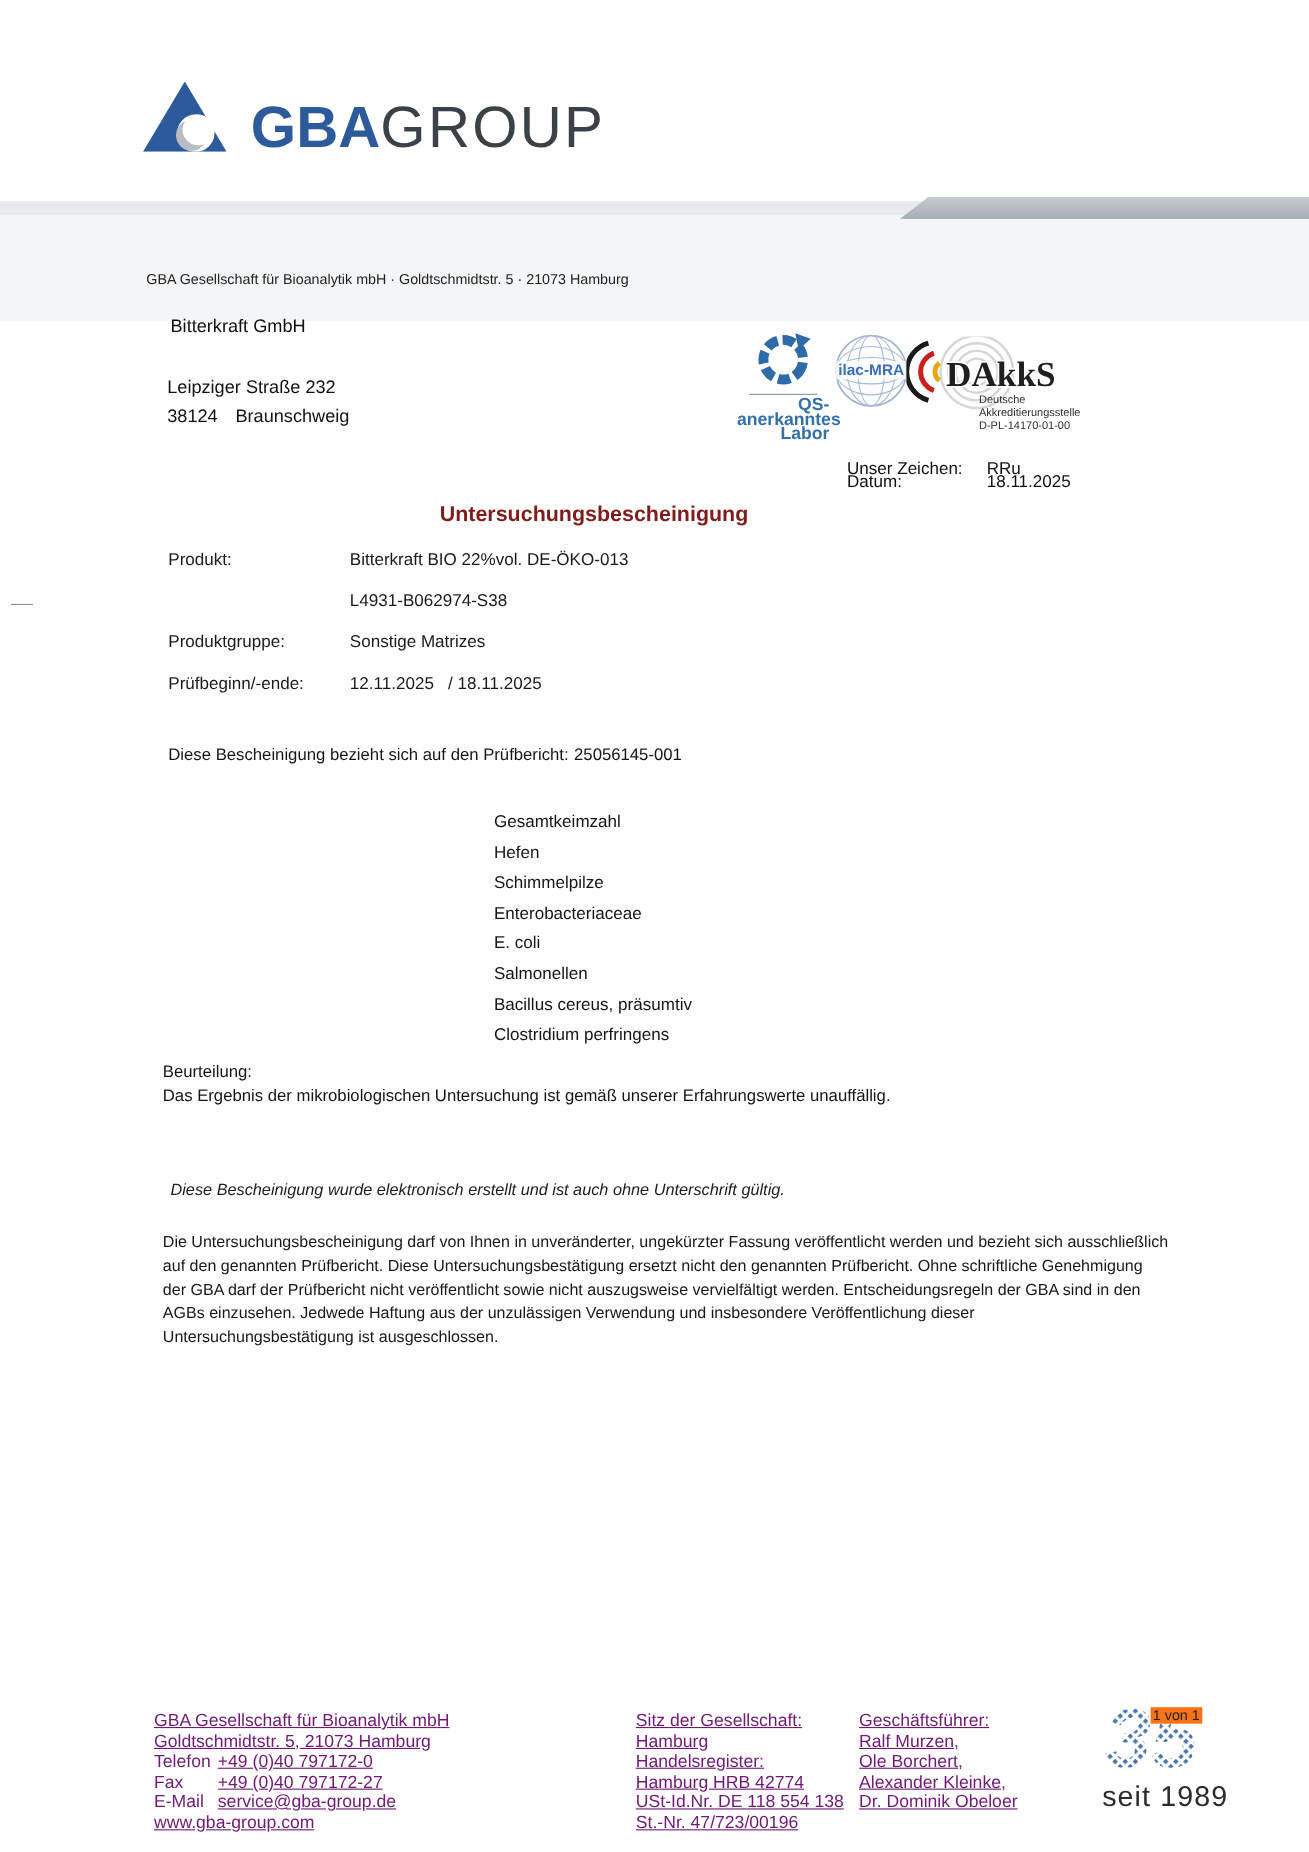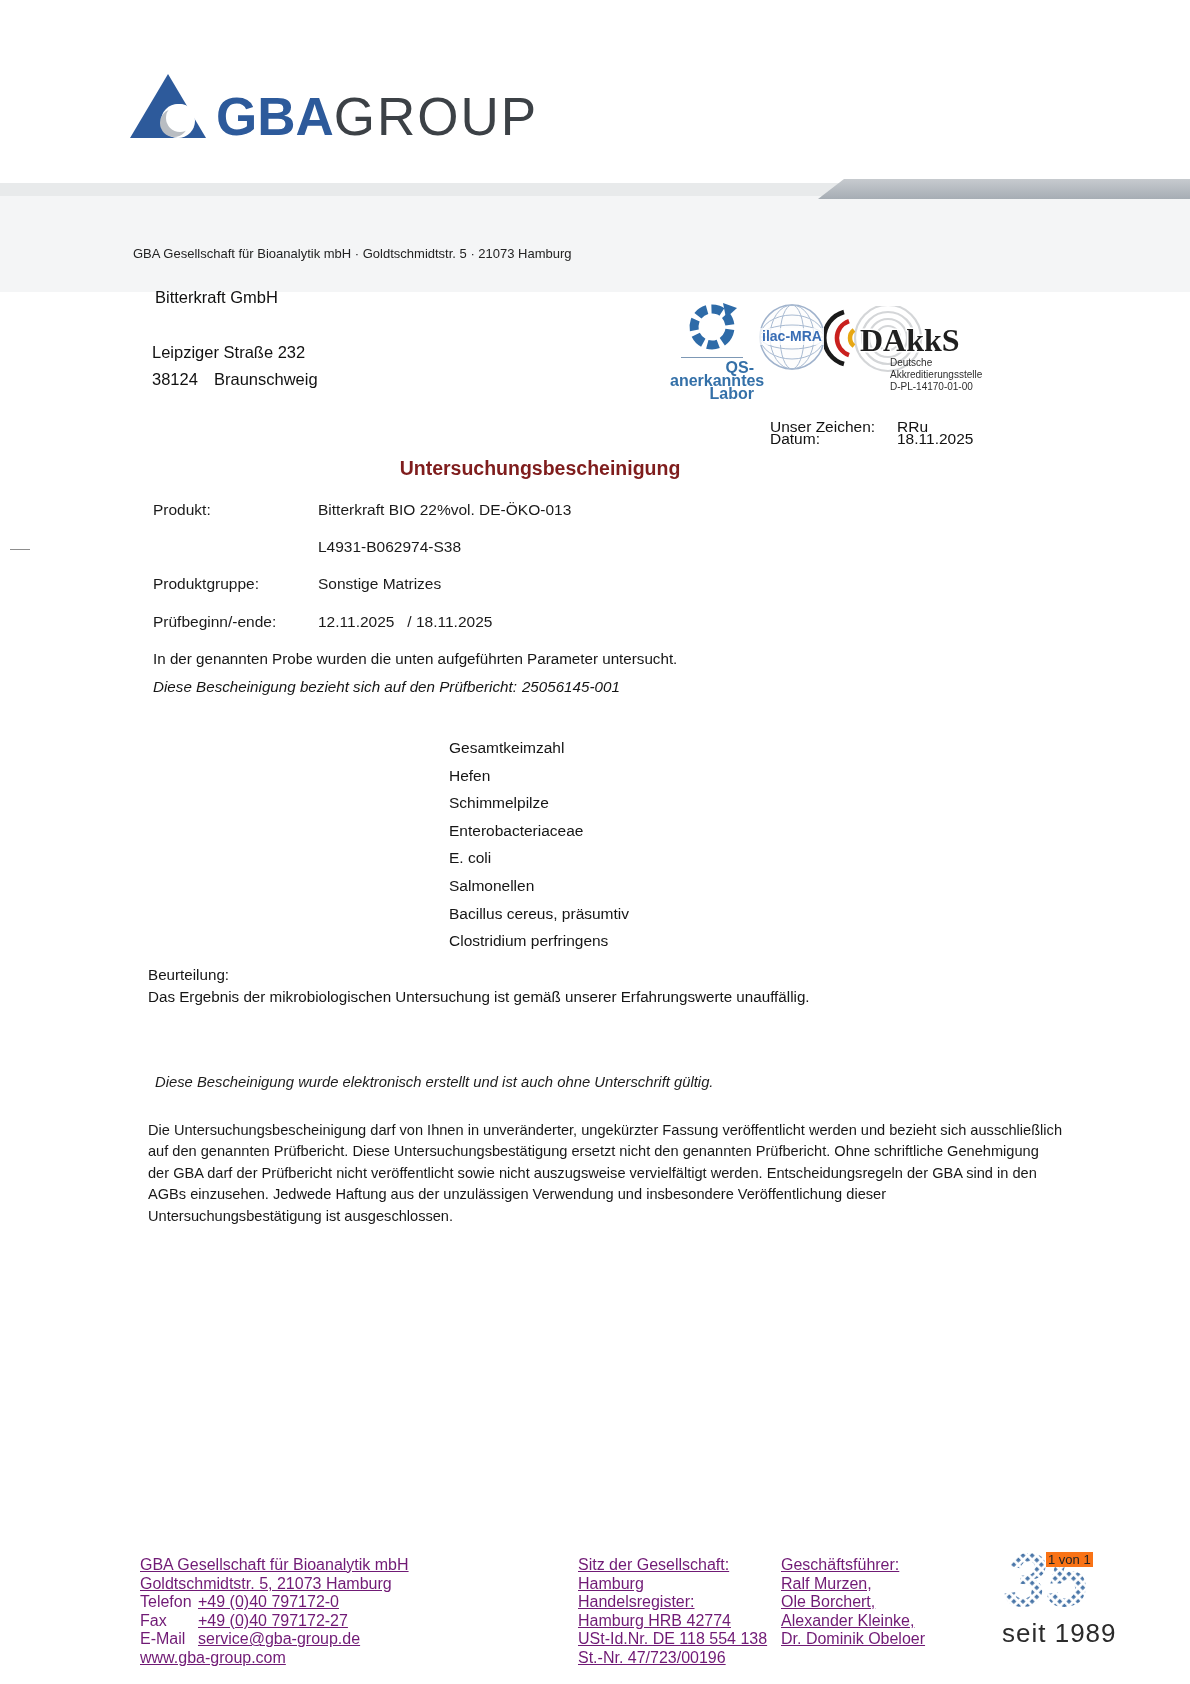--- a/index.html
+++ b/index.html
@@ -58,21 +58,21 @@
 <div id="page">
 
   <div class="abs" style="left:130px;top:74px;width:76px;height:64px;">
     <svg width="76" height="64" viewBox="0 0 76 64">
       <polygon points="38,0 76,64 0,64" fill="#2d5a9b"></polygon>
       <circle cx="48" cy="47" r="17" fill="#ffffff"></circle>
       <circle cx="44" cy="49" r="14" fill="#b9bdc2"></circle>
       <circle cx="50" cy="44" r="14" fill="#ffffff"></circle>
     </svg>
   </div>
-  <div class="abs wordmark" style="left:216px;top:86px;">
+  <div class="abs wordmark" style="left:228px;top:86px;">
     <span class="wm-gba">GBA</span><span class="wm-group">GROUP</span>
   </div>
 
   <div class="abs grayzone"></div>
   <div class="abs band-light"></div>
   <div class="abs band-dark"></div>
 
   <div class="abs senderline">GBA Gesellschaft für Bioanalytik mbH · Goldtschmidtstr. 5 · 21073 Hamburg</div>
 
   <div class="abs recip" style="left:155px;top:288px;">Bitterkraft GmbH</div>
@@ -144,22 +144,21 @@
   <div class="abs detrow" style="left:318px;top:538px;">L4931-B062974-S38</div>
   <div class="abs detrow" style="left:153px;top:575px;width:860px;">
     <span class="dlbl">Produktgruppe:</span>
     <span class="dval">Sonstige Matrizes</span>
   </div>
   <div class="abs detrow" style="left:153px;top:613px;width:860px;">
     <span class="dlbl">Prüfbeginn/-ende:</span>
     <span class="dval">12.11.2025   / 18.11.2025</span>
   </div>
 
-  <div class="abs bodyline" style="left:153px;top:650px;">In der genannten Probe wurden die unten aufgeführten Parameter untersucht.</div>
-  <div class="abs bodyline" style="left:153px;top:678px;font-style:italic;">
+  <div class="abs bodyline" style="left:153px;top:678px;">
     <span>Diese Bescheinigung bezieht sich auf den Prüfbericht:</span><span style="margin-left:5px;">25056145-001</span>
   </div>
 
   <div class="abs paramlist">
     <div>Gesamtkeimzahl</div>
     <div>Hefen</div>
     <div>Schimmelpilze</div>
     <div>Enterobacteriaceae</div>
     <div>E. coli</div>
     <div>Salmonellen</div>

